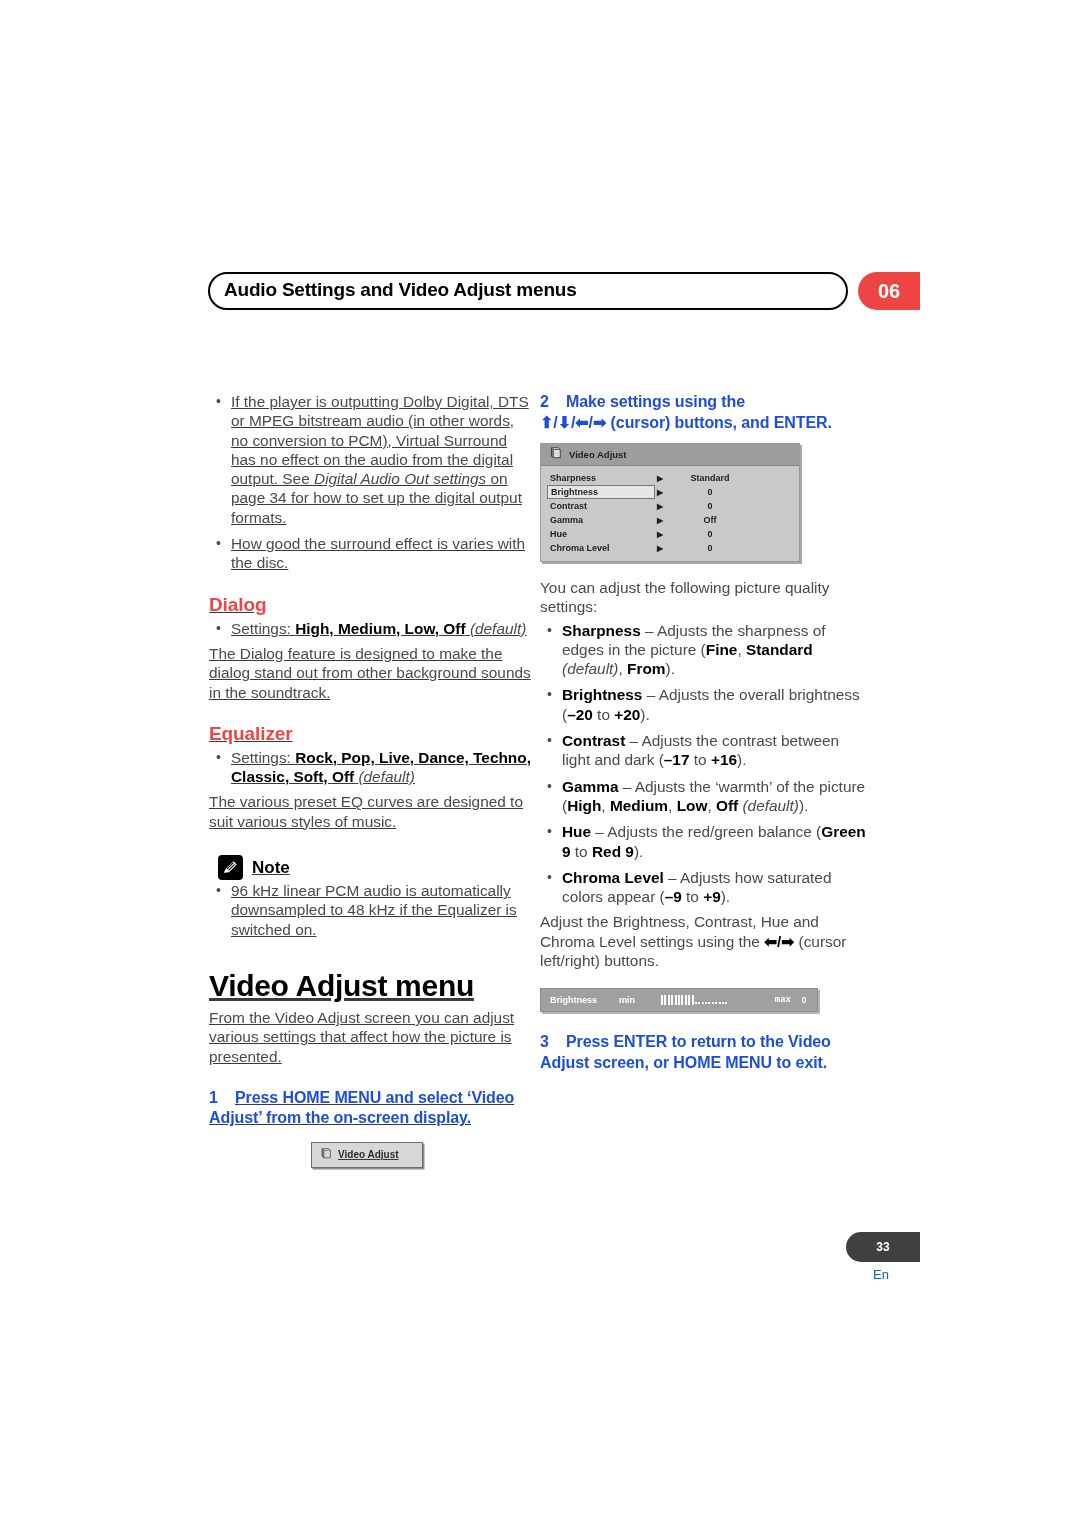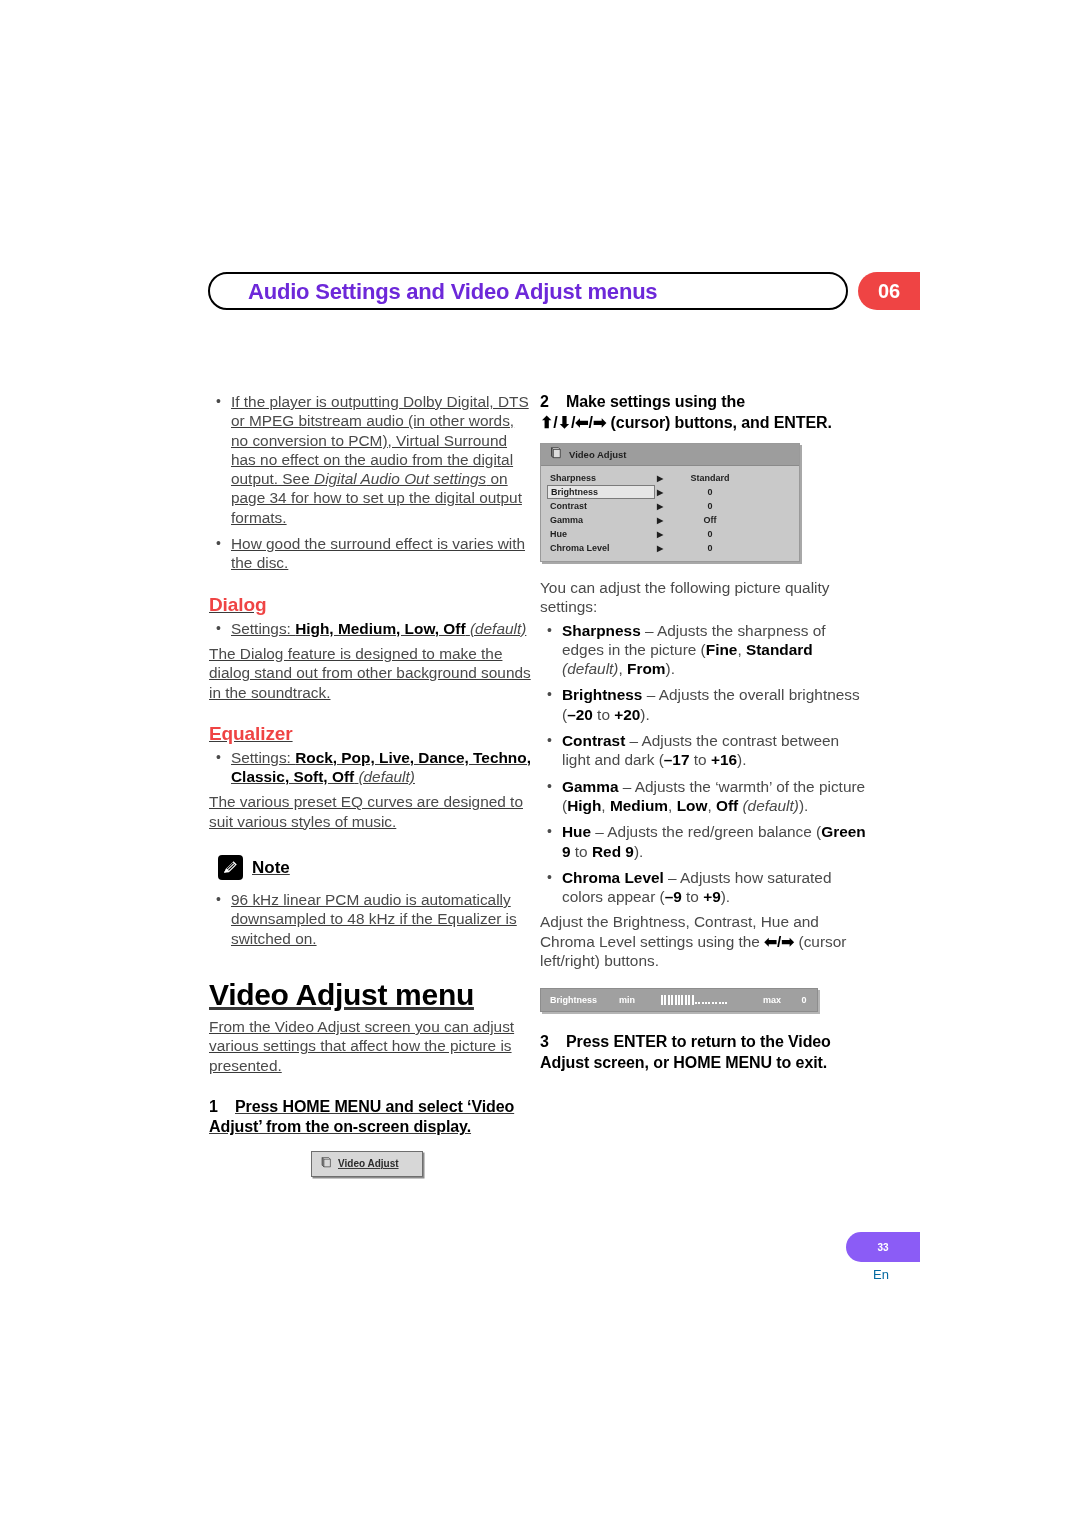--- a/index.html
+++ b/index.html
@@ -34,25 +34,25 @@
     left: 0;
     top: 0;
     width: 640px;
     height: 38px;
     border: 2px solid #000;
     border-radius: 19px;
     box-sizing: border-box;
   }
   .header-title {
     position: absolute;
-    left: 40px;
+    left: 16px;
     top: 7px;
-    font-size: 22px;
-    font-weight: bold;
-    color: #6d28d9;
+    font-size: 19px;
+    font-weight: bold;
+    color: #000000;
     letter-spacing: -0.2px;
   }
   .header-chapter {
     position: absolute;
     right: 0;
     top: 0;
     width: 62px;
     height: 38px;
     background: #ef4444;
     border-radius: 19px 0 0 19px;
@@ -132,21 +132,21 @@
   i, em { font-style: italic; }
 
   
   .note-block {
     margin-top: 24px;
   }
   .note-head {
     display: flex;
     align-items: center;
     gap: 9px;
-    margin-bottom: 10px;
+    margin-bottom: 1px;
     padding-left: 9px;
   }
   .note-icon {
     width: 25px;
     height: 25px;
     background: #000;
     border-radius: 4px;
     display: flex;
     align-items: center;
     justify-content: center;
@@ -156,21 +156,21 @@
     font-size: 17px;
     font-weight: bold;
     color: #000;
   }
 
   
   .step {
     font-size: 16px;
     line-height: 20.5px;
     font-weight: bold;
-    color: #000000;
+    color: #1d4ed8;
     margin-top: 20px;
     letter-spacing: -0.1px;
   }
   .step .num {
     display: inline-block;
     width: 26px;
   }
   .step-first {
     margin-top: 0;
   }
@@ -271,37 +271,37 @@
   .sb-name { width: 78px; padding-left: 9px; box-sizing: border-box; }
   .sb-min  { width: 42px; text-align: left; }
   .sb-ticks { width: 92px; display: flex; align-items: center; gap: 1.4px; }
   .sb-ticks .on {
     width: 2px; height: 10px; background: #ffffff; display: block;
   }
   .sb-ticks .off {
     width: 2px; height: 2px; background: #ffffff; display: block;
     margin-top: 6px;
   }
-  .sb-max { width: 38px; text-align: center; }
+  .sb-max { width: 38px; text-align: right; font-family: Liberation Mono, monospace; }
   .sb-val { width: 26px; text-align: center; }
 
   
   .footer {
     position: absolute;
     left: 846px;
     top: 1232px;
     width: 74px;
   }
   .page-pill {
     width: 74px;
     height: 30px;
-    background: #8b5cf6;
+    background: #404040;
     border-radius: 15px 0 0 15px;
     color: #fff;
-    font-size: 10px;
+    font-size: 12px;
     font-weight: bold;
     display: flex;
     align-items: center;
     justify-content: center;
   }
   .page-lang {
     text-align: center;
     font-size: 13px;
     color: #0369a1;
     margin-top: 5px;

